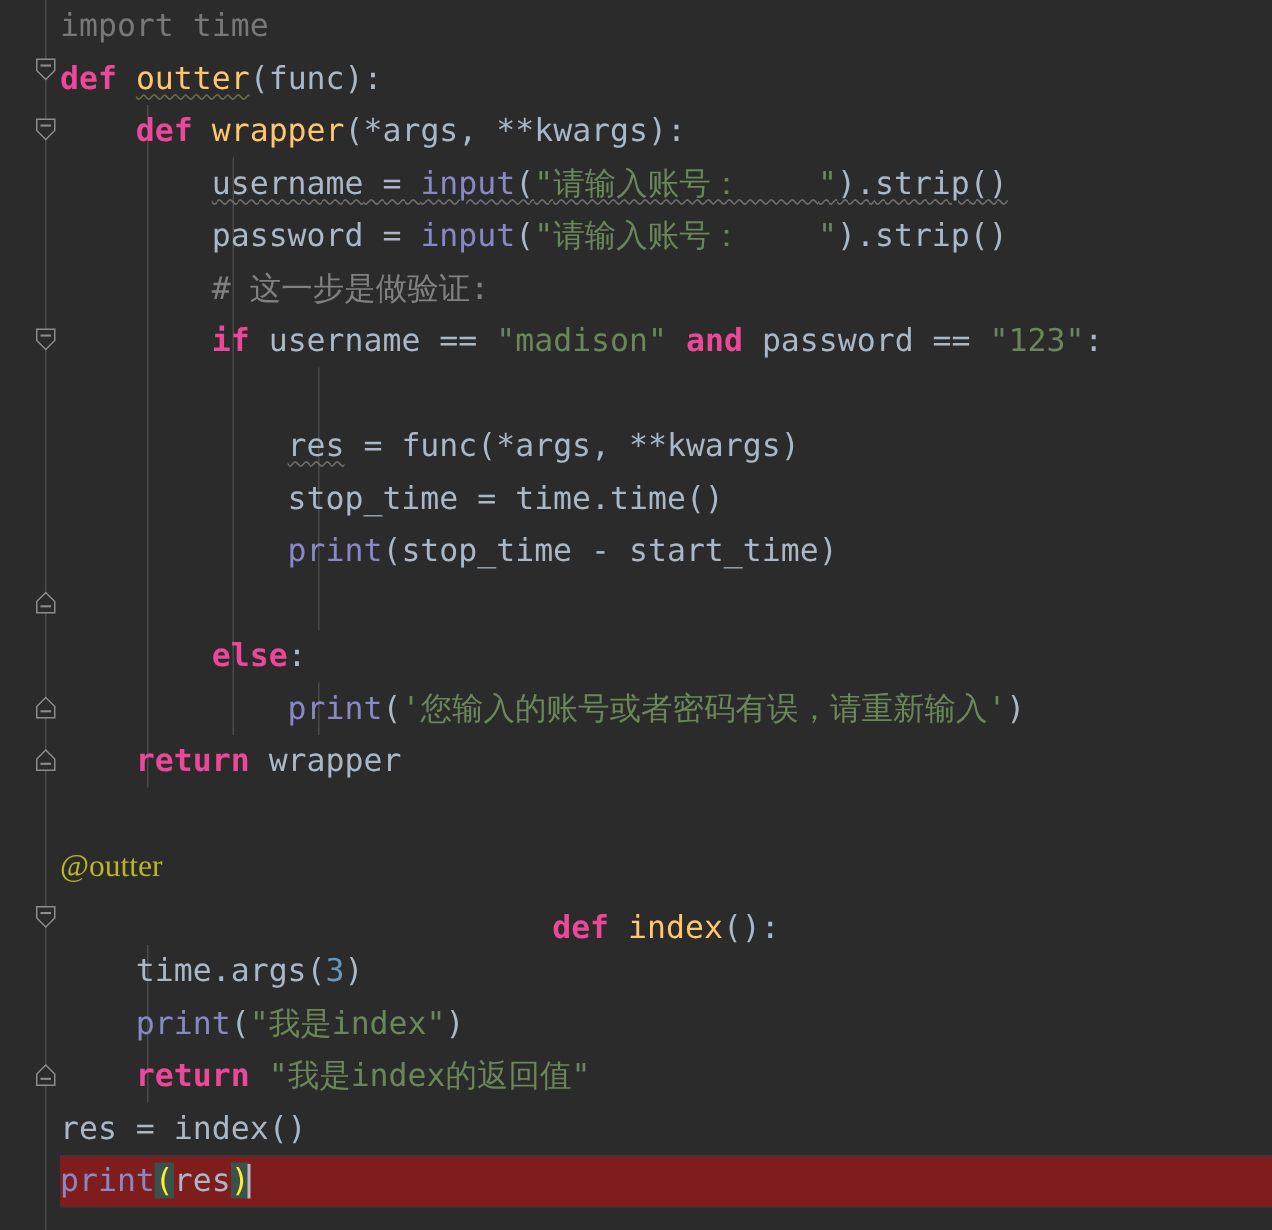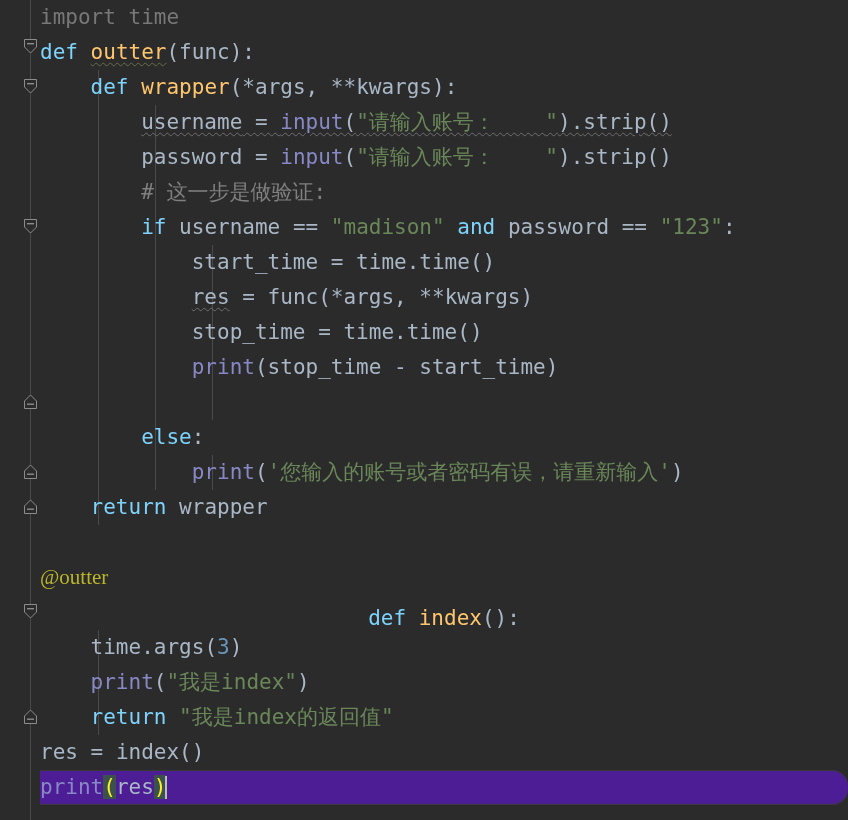--- a/index.html
+++ b/index.html
@@ -61,35 +61,34 @@
     height: 35px;
     line-height: 35px;
     white-space: pre;
     color: #a9b7c6;
   }
   .line .txt {
     display: inline-block;
     padding-left: 40px;
   }
   .line.current {
-    background: #4c1d95;
+    background: #7f1d1d;
     box-shadow: inset 0 1px 0 #3a3a3a, inset 0 -1px 0 #3a3a3a;
-    border-radius: 16px;
   }
 
   
   .guide {
     position: absolute;
     width: 1px;
     background: #4a4a4a;
     z-index: 1;
   }
 
   
-  .kw      { color: #7dd3fc; }          
+  .kw      { color: #ec4899; font-weight: bold; }          
   .fn      { color: #ffc66d; }          
   .bi      { color: #8888c6; }          
   .str     { color: #6a8759; }          
   .num     { color: #6897bb; }          
   .cmt     { color: #808080; }          
   .deco    { color: #bbb529; }          
   .plain   { color: #a9b7c6; }
   .dim     { color: #787878; }
   .bracket { color: #ffef28; background: #3b514d; }  
 
@@ -192,21 +191,20 @@
     <div class="line" style="top:70px;"><span class="txt"><span>    </span><span class="kw">def</span><span> </span><span class="fn">wrapper</span><span class="plain">(</span><span class="plain">*args</span><span class="plain">, </span><span class="plain">**kwargs</span><span class="plain">):</span></span></div>
 
     <div class="line" style="top:105px;"><span class="txt"><span>        </span><span class="plain squig-gray">username</span><span class="plain squig-gray"> = </span><span class="bi squig-gray">input</span><span class="plain squig-gray">(</span><span class="str squig-gray">"</span><span class="str squig-gray">请输入账号：    </span><span class="str squig-gray">"</span><span class="plain squig-gray">).</span><span class="plain squig-gray">strip</span><span class="plain squig-gray">()</span></span></div>
 
     <div class="line" style="top:140px;"><span class="txt"><span>        </span><span class="plain">password</span><span class="plain"> = </span><span class="bi">input</span><span class="plain">(</span><span class="str">"</span><span class="str">请输入账号：    </span><span class="str">"</span><span class="plain">).</span><span class="plain">strip</span><span class="plain">()</span></span></div>
 
     <div class="line" style="top:175px;"><span class="txt"><span>        </span><span class="cmt"># 这一步是做验证:</span></span></div>
 
     <div class="line" style="top:210px;"><span class="txt"><span>        </span><span class="kw">if</span><span> </span><span class="plain">username</span><span class="plain"> == </span><span class="str">"</span><span class="str">madison</span><span class="str">"</span><span class="plain"> </span><span class="kw">and</span><span class="plain"> </span><span class="plain">password</span><span class="plain"> == </span><span class="str">"</span><span class="str">123</span><span class="str">"</span><span class="plain">:</span></span></div>
 
-    <div class="line" style="top:245px;"><span class="txt"><span>            </span><span class="plain">start_time</span><span class="plain"> = </span><span class="plain">time</span><span class="plain">.</span><span class="plain">time</span><span class="plain">()</span></span></div>
 
     <div class="line" style="top:280px;"><span class="txt"><span>            </span><span class="plain squig-gray">res</span><span class="plain"> = </span><span class="plain">func</span><span class="plain">(</span><span class="plain">*args</span><span class="plain">, </span><span class="plain">**kwargs</span><span class="plain">)</span></span></div>
 
     <div class="line" style="top:315px;"><span class="txt"><span>            </span><span class="plain">stop_time</span><span class="plain"> = </span><span class="plain">time</span><span class="plain">.</span><span class="plain">time</span><span class="plain">()</span></span></div>
 
     <div class="line" style="top:350px;"><span class="txt"><span>            </span><span class="bi">print</span><span class="plain">(</span><span class="plain">stop_time</span><span class="plain"> - </span><span class="plain">start_time</span><span class="plain">)</span></span></div>
 
 
     <div class="line" style="top:420px;"><span class="txt"><span>        </span><span class="kw">else</span><span class="plain">:</span></span></div>
 

